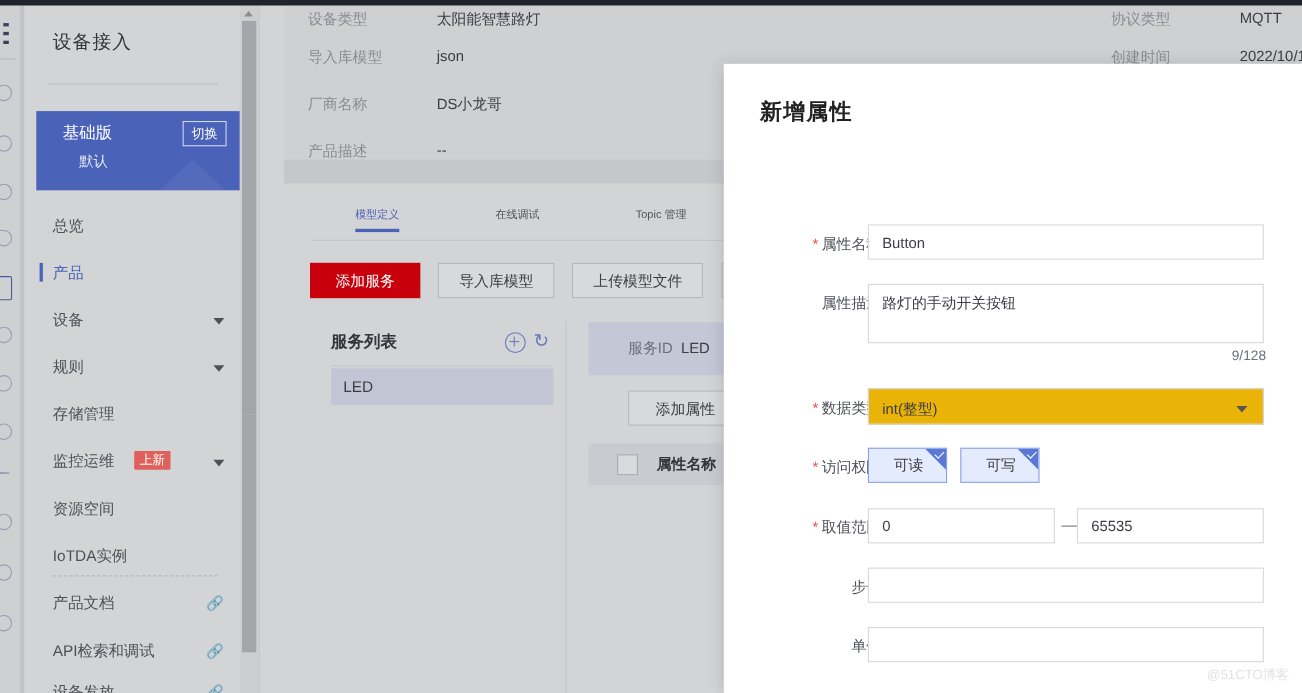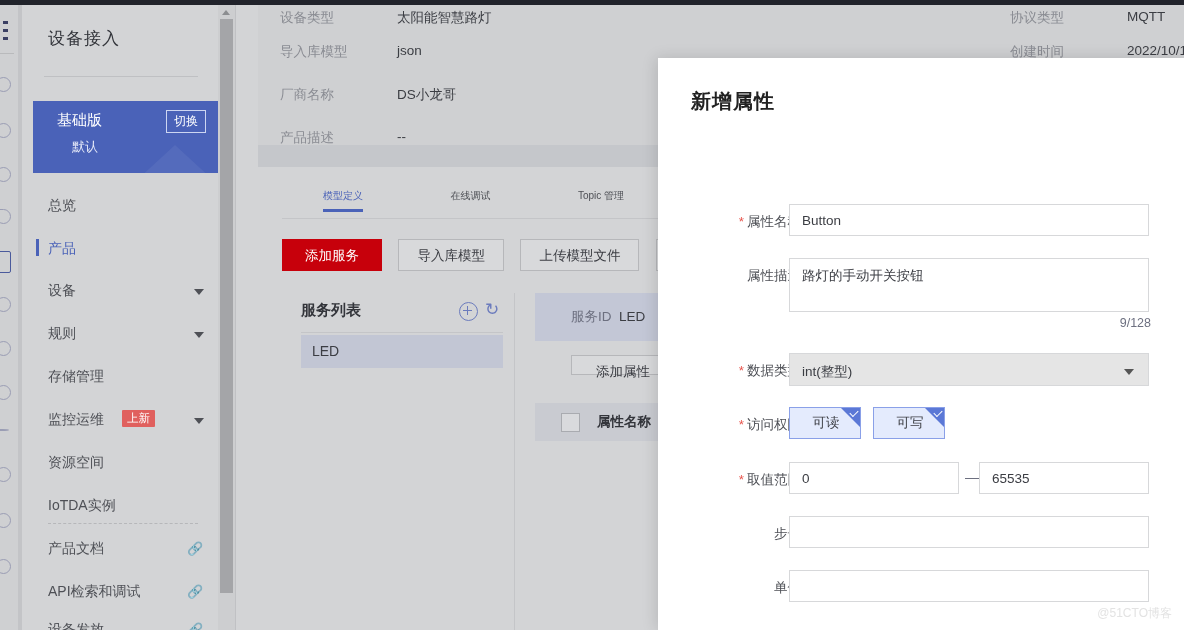--- a/index.html
+++ b/index.html
@@ -75,38 +75,38 @@
   .sv-plus:after{content:"";position:absolute;left:6.8px;top:3px;width:1.4px;height:9px;background:#6b7bbd;}
   .sv-refresh{position:absolute;left:203px;top:8px;font-size:17px;color:#6b7bbd;line-height:17px;}
   .sv-hr{position:absolute;left:19px;top:39px;width:202px;height:1px;background:#c4c5c8;}
   .sv-item{position:absolute;left:19px;top:42px;width:202px;height:33px;background:#c2c6d4;font-size:14px;color:#3b3d43;}
   .sv-item span{position:absolute;left:11px;top:8px;}
 
   .detailbox{position:absolute;left:277px;top:126px;width:420px;height:337px;}
   .dt-head{position:absolute;left:0;top:0;width:420px;height:48px;background:#c3c7d6;}
   .dt-head .t{position:absolute;top:15px;font-size:13.5px;color:#6d7080;white-space:nowrap;}
   .dt-head .t b{color:#3b3d43;font-weight:normal;}
-  .dt-btn{position:absolute;top:62px;height:20px;line-height:32px;font-size:13.5px;border:1px solid #b6b7ba;background:#d8d9db;color:#3b3d43;text-align:center;box-sizing:border-box;}
+  .dt-btn{position:absolute;top:62px;height:32px;line-height:32px;font-size:13.5px;border:1px solid #b6b7ba;background:#d8d9db;color:#3b3d43;text-align:center;box-sizing:border-box;}
   .dt-tablehead{position:absolute;left:0;top:110px;width:420px;height:38px;background:#c9cbd1;}
   .dt-cb{position:absolute;left:26px;top:10px;width:17px;height:17px;border:1px solid #a9abb0;background:#d9dadd;}
   .dt-th{position:absolute;left:62px;top:10px;font-size:13.5px;font-weight:bold;color:#33353b;}
 
   
   .modal{position:absolute;left:658px;top:58px;width:526px;height:572px;background:#fff;z-index:50;box-shadow:-2px 0 14px rgba(0,0,0,.13);}
   .m-title{position:absolute;left:33px;top:30px;font-size:20px;font-weight:bold;color:#222;letter-spacing:1px;}
   .m-row{position:absolute;left:0;width:526px;}
   .m-label{position:absolute;text-align:right;font-size:13.5px;color:#4e5056;white-space:nowrap;}
   .m-label .req{color:#e8554d;margin-right:3px;}
   .m-input{position:absolute;box-sizing:border-box;border:1px solid #d7d8da;background:#fff;
            font-family:"Liberation Sans",sans-serif;font-size:13.5px;color:#3b3d43;padding:0 12px;outline:none;}
   .m-ta{position:absolute;box-sizing:border-box;border:1px solid #d7d8da;background:#fff;
         font-family:"Liberation Sans",sans-serif;font-size:13.5px;color:#3b3d43;padding:8px 12px;
         resize:none;outline:none;overflow:hidden;}
   .m-counter{position:absolute;right:33px;font-size:12.5px;color:#6d7080;}
-  .m-select{position:absolute;box-sizing:border-box;border:1px solid #d7d8da;background:#e5e5e5;
+  .m-select{position:absolute;box-sizing:border-box;border:1px solid #d7d8da;background:#eab308;
             font-size:13.5px;color:#3b3d43;}
   .m-select .val{position:absolute;left:12px;top:9px;}
   .m-select .car{position:absolute;right:14px;top:15px;width:0;height:0;border-left:5px solid transparent;border-right:5px solid transparent;border-top:6px solid #555;}
   .chk{position:absolute;box-sizing:border-box;width:72px;height:32px;border:1px solid #8aa0e8;background:#e4ebfd;overflow:hidden;}
   .chk .ctext{position:absolute;left:0;top:0;width:72px;line-height:30px;text-align:center;font-size:13.5px;color:#3b3d43;}
   .chk .corner{position:absolute;right:0;top:0;width:0;height:0;border-top:19px solid #5b78d6;border-left:19px solid transparent;}
   .chk .tick{position:absolute;right:2.5px;top:1.5px;width:7px;height:4px;border-left:1.6px solid #fff;border-bottom:1.6px solid #fff;transform:rotate(-45deg);}
   .dash{position:absolute;font-size:14px;color:#6d7080;}
   .watermark{position:absolute;right:12px;bottom:8px;font-size:12px;color:#e3e3e3;z-index:55;}
 </style>

